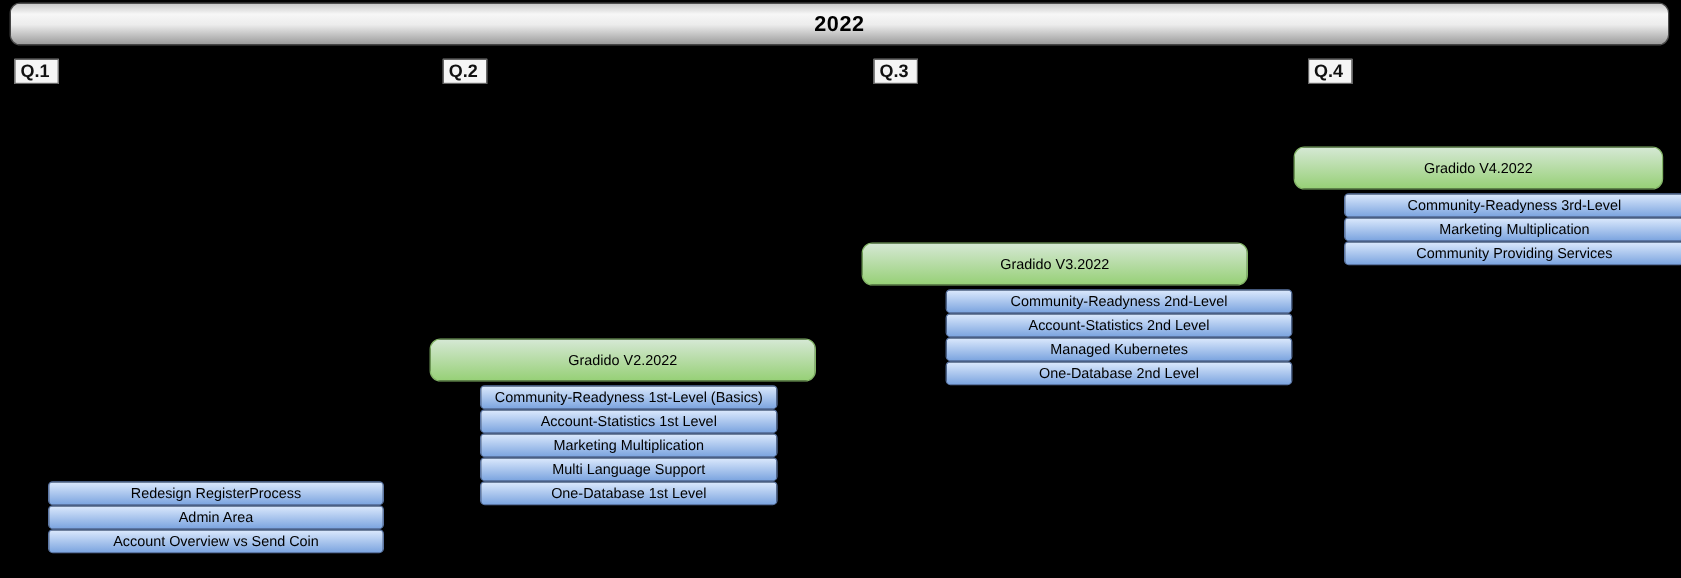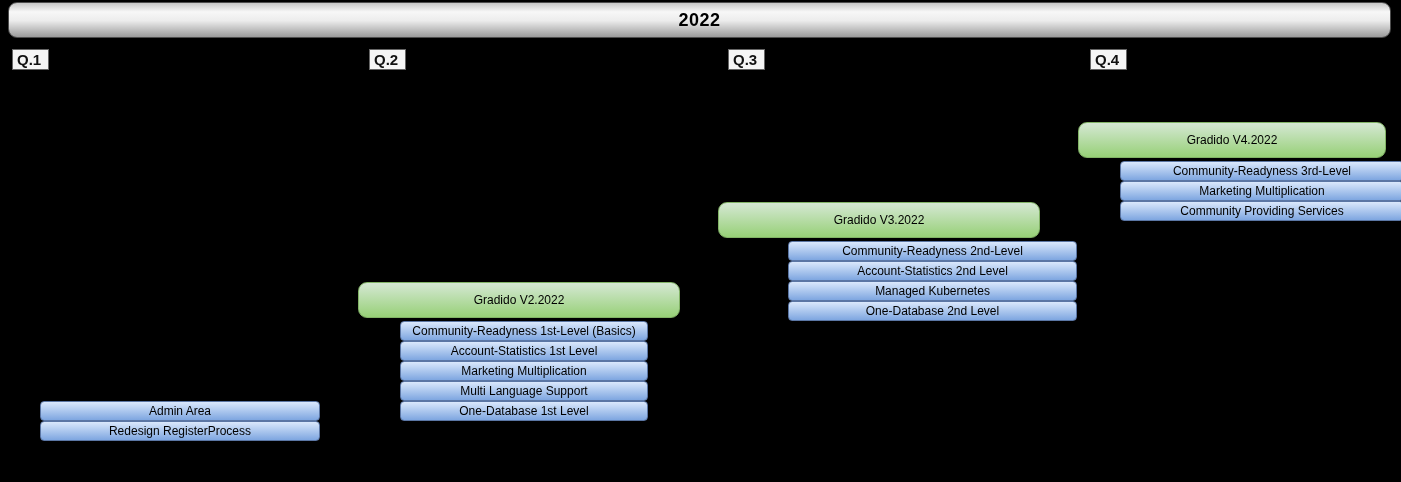--- a/index.html
+++ b/index.html
@@ -81,22 +81,23 @@
   <div class="year-bar">
     <span>2022</span>
   </div>
 
   <div class="qlabel q1">Q.1</div>
   <div class="qlabel q2">Q.2</div>
   <div class="qlabel q3">Q.3</div>
   <div class="qlabel q4">Q.4</div>
 
   <div class="rows g1">
+    <div class="row">Redesign RegisterProcess</div>
     <div class="row">Admin Area</div>
-    <div class="row">Redesign RegisterProcess</div>
+    <div class="row">Account Overview vs Send Coin</div>
   </div>
 
   <div class="release g2">
     <span>Gradido V2.2022</span>
   </div>
   <div class="rows g2">
     <div class="row">Community-Readyness 1st-Level (Basics)</div>
     <div class="row">Account-Statistics 1st Level</div>
     <div class="row">Marketing Multiplication</div>
     <div class="row">Multi Language Support</div>

